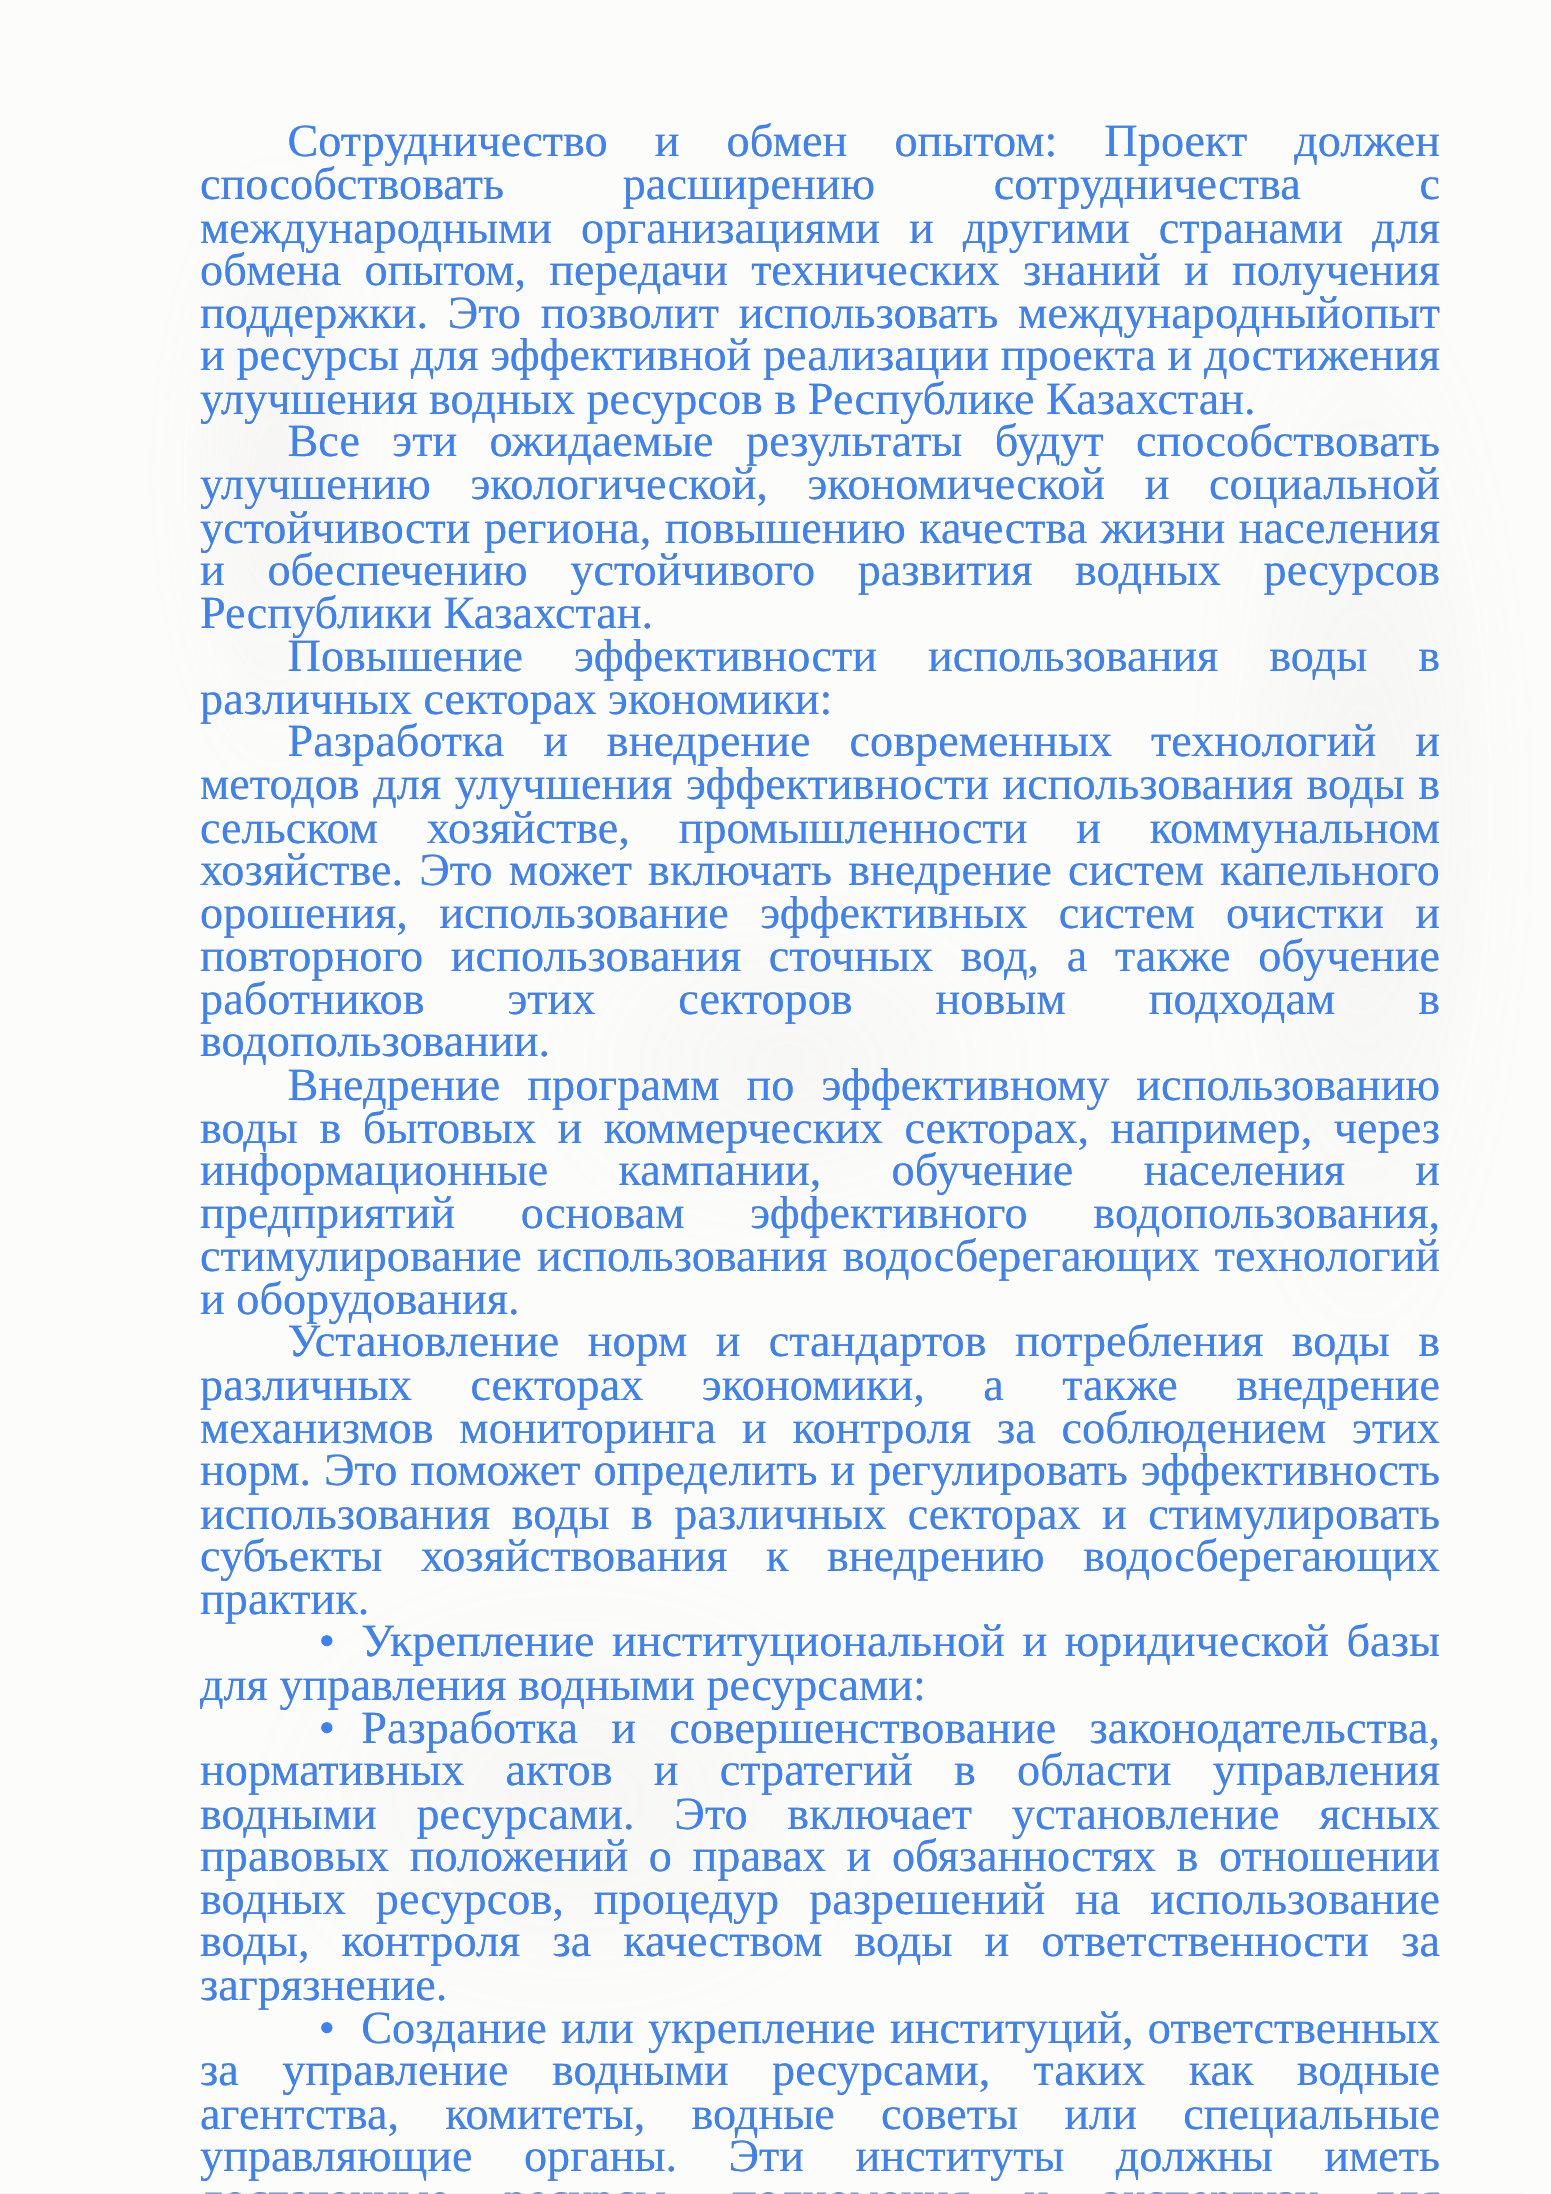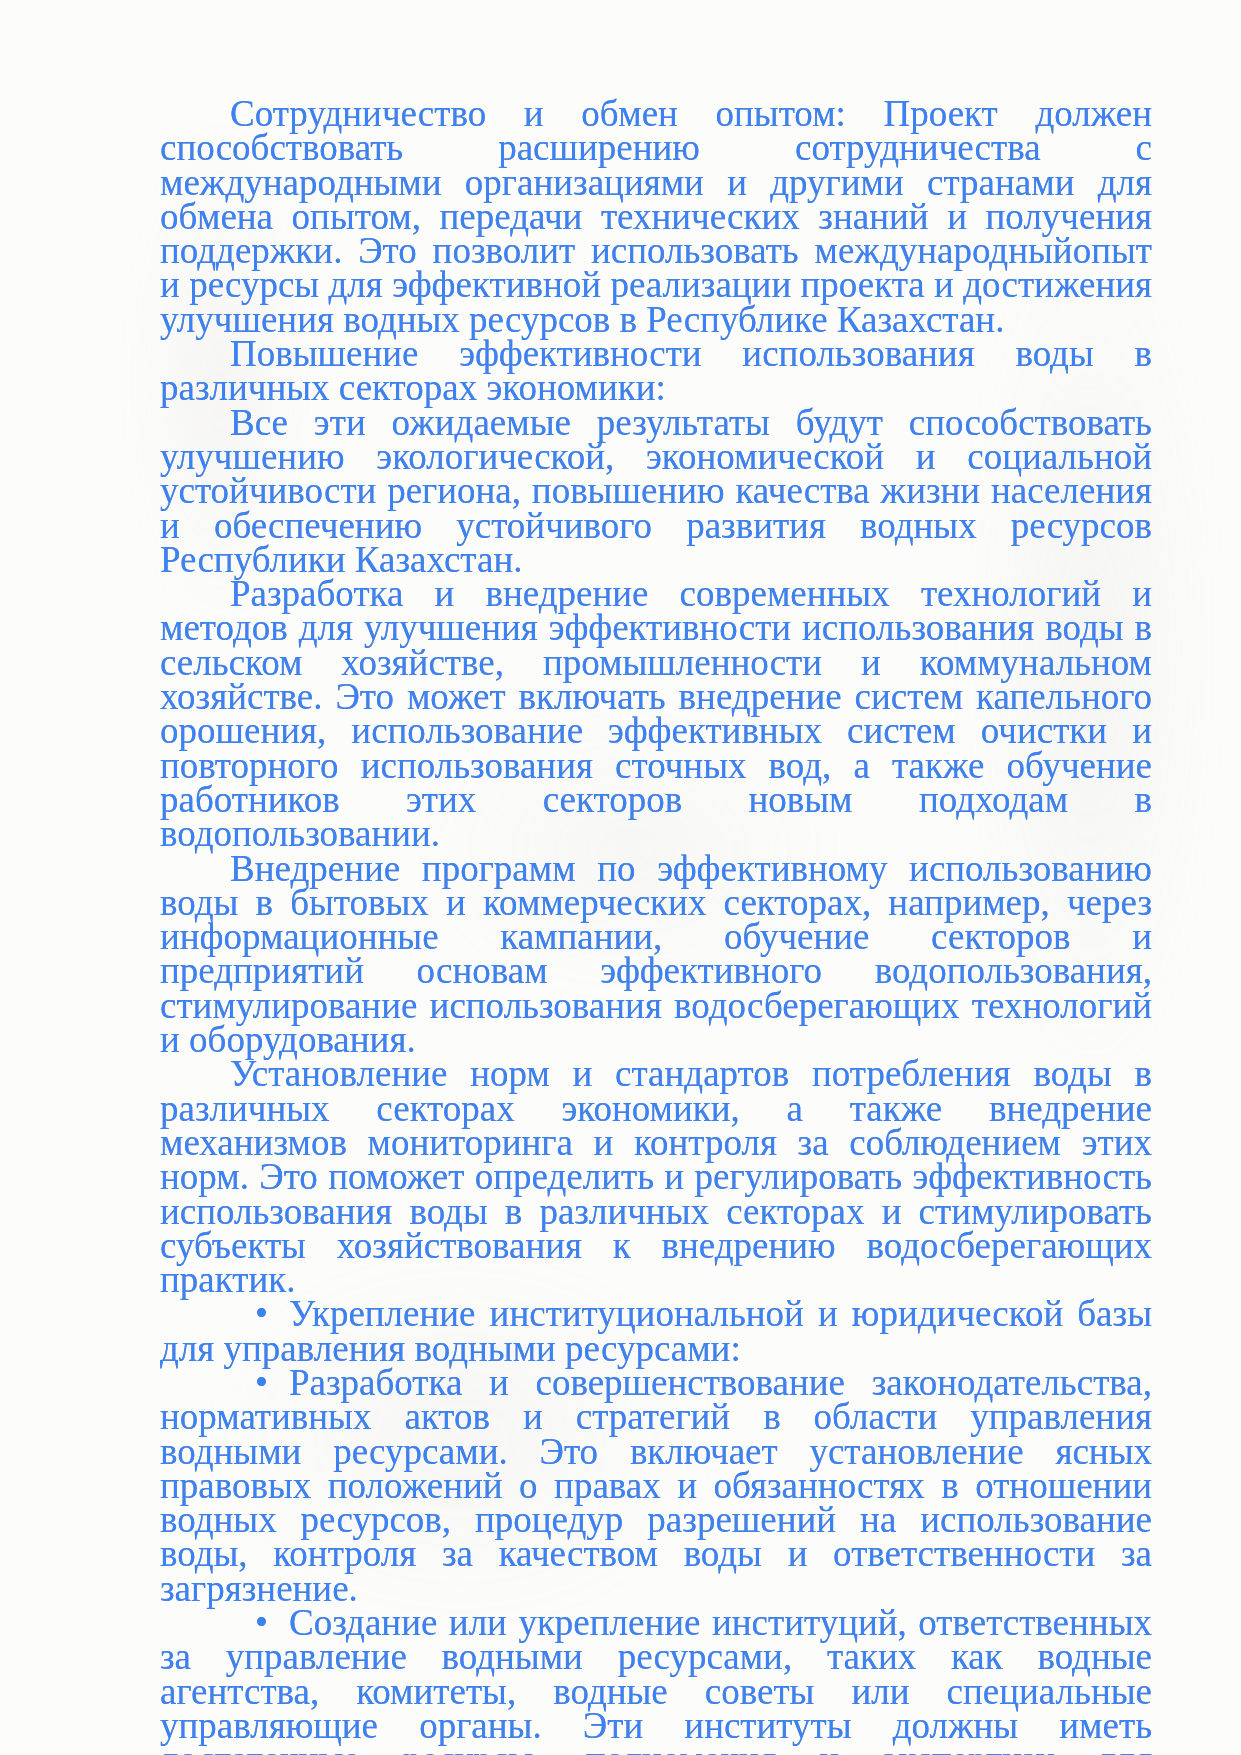--- a/index.html
+++ b/index.html
@@ -59,22 +59,22 @@
 </head>
 <body>
 
 <div class="page">
   <div class="smudge s1"></div>
   <div class="smudge s2"></div>
   <div class="smudge s3"></div>
   <div class="smudge s4"></div>
   <div class="text-block" id="content">
       <p class="para indent">Сотрудничество и обмен опытом: Проект должен способствовать расширению сотрудничества с международными организациями и другими странами для обмена опытом, передачи технических знаний и получения поддержки. Это позволит использовать международныйопыт и ресурсы для эффективной реализации проекта и достижения улучшения водных ресурсов в Республике Казахстан.</p>
+      <p class="para indent">Все эти ожидаемые результаты будут способствовать улучшению экологической, экономической и социальной устойчивости региона, повышению качества жизни населения и обеспечению устойчивого развития водных ресурсов Республики Казахстан.</p>
       <p class="para indent">Повышение эффективности использования воды в различных секторах экономики:</p>
-      <p class="para indent">Все эти ожидаемые результаты будут способствовать улучшению экологической, экономической и социальной устойчивости региона, повышению качества жизни населения и обеспечению устойчивого развития водных ресурсов Республики Казахстан.</p>
       <p class="para indent">Разработка и внедрение современных технологий и методов для улучшения эффективности использования воды в сельском хозяйстве, промышленности и коммунальном хозяйстве. Это может включать внедрение систем капельного орошения, использование эффективных систем очистки и повторного использования сточных вод, а также обучение работников этих секторов новым подходам в водопользовании.</p>
-      <p class="para indent">Внедрение программ по эффективному использованию воды в бытовых и коммерческих секторах, например, через информационные кампании, обучение секторов и предприятий основам эффективного водопользования, стимулирование использования водосберегающих технологий и оборудования.</p>
+      <p class="para indent">Внедрение программ по эффективному использованию воды в бытовых и коммерческих секторах, например, через информационные кампании, обучение населения и предприятий основам эффективного водопользования, стимулирование использования водосберегающих технологий и оборудования.</p>
       <p class="para indent">Установление норм и стандартов потребления воды в различных секторах экономики, а также внедрение механизмов мониторинга и контроля за соблюдением этих норм. Это поможет определить и регулировать эффективность использования воды в различных секторах и стимулировать субъекты хозяйствования к внедрению водосберегающих практик.</p>
       <p class="para bullet"><span class="marker">•</span>Укрепление институциональной и юридической базы для управления водными ресурсами:</p>
       <p class="para bullet"><span class="marker">•</span>Разработка и совершенствование законодательства, нормативных актов и стратегий в области управления водными ресурсами. Это включает установление ясных правовых положений о правах и обязанностях в отношении водных ресурсов, процедур разрешений на использование воды, контроля за качеством воды и ответственности за загрязнение.</p>
       <p class="para bullet"><span class="marker">•</span>Создание или укрепление институций, ответственных за управление водными ресурсами, таких как водные агентства, комитеты, водные советы или специальные управляющие органы. Эти институты должны иметь достаточные ресурсы, полномочия и экспертизу для эффективного управления водными ресурсами, включая разработку планов, контроль и мониторинг, а также взаимодействие со стейкхолдерами.</p>
     </div>
 </div>
 
 </body></html>

